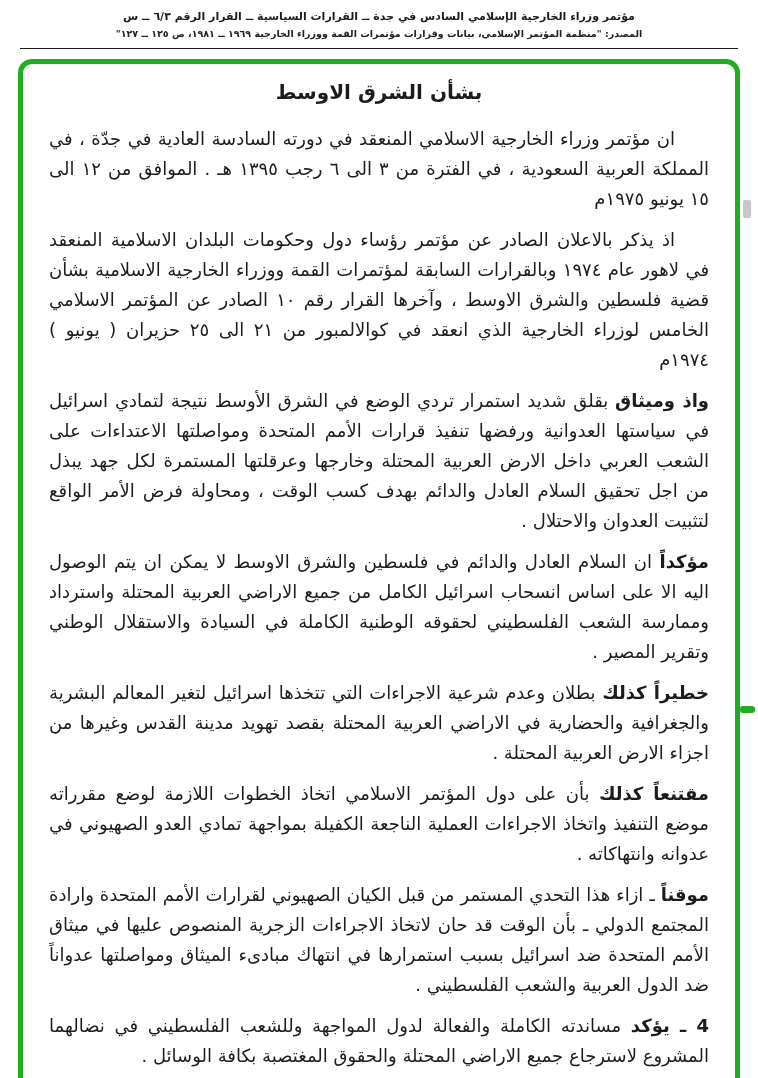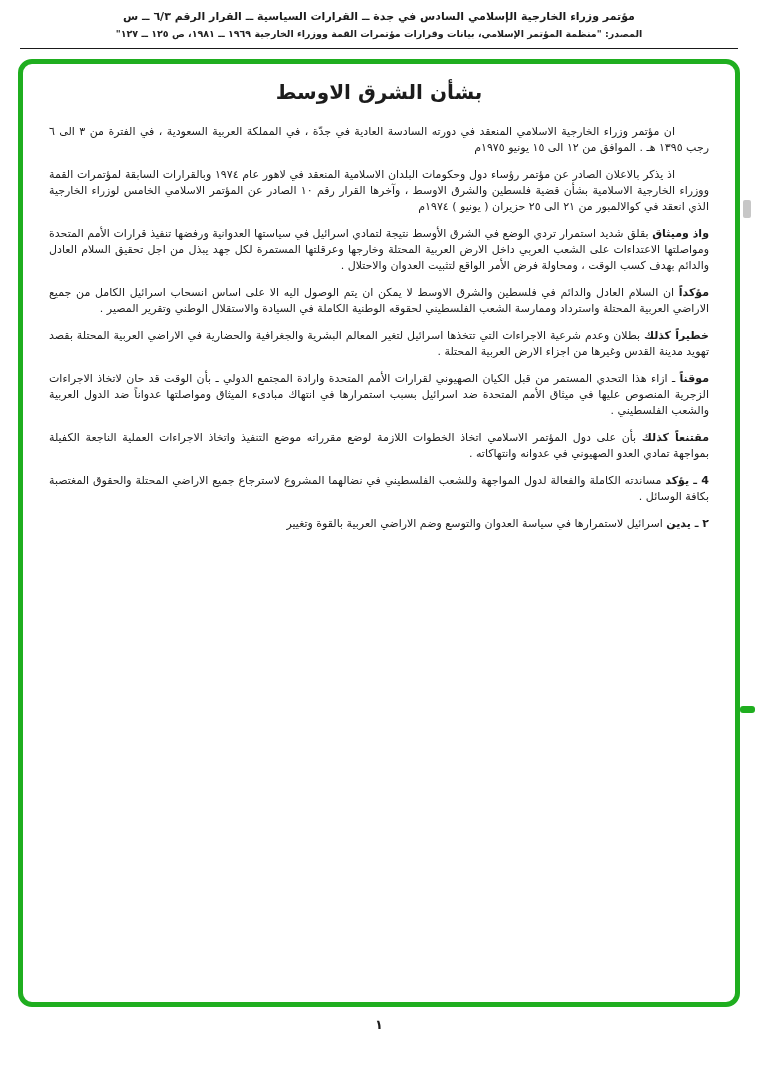--- a/index.html
+++ b/index.html
@@ -34,22 +34,22 @@
     text-align:center;
     margin:8px 0 16px 0;
   }
   .res-subtitle {
     font-size:20px;
     font-weight:bold;
     text-align:center;
     margin:0 0 20px 0;
   }
   .body-text p {
-    font-size:11px;
-    line-height:16px;
+    font-size:18px;
+    line-height:30px;
     text-align:justify;
     margin:0 0 11px 0;
   }
   .body-text p.indent { text-indent:34px; }
   .lead { font-weight:bold; }
   .page-number {
     text-align:center;
     font-weight:bold;
     font-size:13px;
     margin-top:10px;
@@ -83,22 +83,22 @@
 
   <div class="green-box" style="border-color: rgb(31, 174, 31);">
     <div class="res-subtitle">بشأن الشرق الاوسط</div>
 
     <div class="body-text">
       <p class="indent"><b class="lead"></b><span>ان مؤتمر وزراء الخارجية الاسلامي المنعقد في دورته السادسة العادية في جدّة ، في المملكة العربية السعودية ، في الفترة من ٣ الى ٦ رجب ١٣٩٥ هـ . الموافق من ١٢ الى ١٥ يونيو ١٩٧٥م</span></p>
       <p class="indent"><b class="lead"></b><span>اذ يذكر بالاعلان الصادر عن مؤتمر رؤساء دول وحكومات البلدان الاسلامية المنعقد في لاهور عام ١٩٧٤ وبالقرارات السابقة لمؤتمرات القمة ووزراء الخارجية الاسلامية بشأن قضية فلسطين والشرق الاوسط ، وآخرها القرار رقم ١٠ الصادر عن المؤتمر الاسلامي الخامس لوزراء الخارجية الذي انعقد في كوالالمبور من ٢١ الى ٢٥ حزيران ( يونيو ) ١٩٧٤م</span></p>
       <p><b class="lead">واذ وميثاق</b><span> بقلق شديد استمرار تردي الوضع في الشرق الأوسط نتيجة لتمادي اسرائيل في سياستها العدوانية ورفضها تنفيذ قرارات الأمم المتحدة ومواصلتها الاعتداءات على الشعب العربي داخل الارض العربية المحتلة وخارجها وعرقلتها المستمرة لكل جهد يبذل من اجل تحقيق السلام العادل والدائم بهدف كسب الوقت ، ومحاولة فرض الأمر الواقع لتثبيت العدوان والاحتلال .</span></p>
       <p><b class="lead">مؤكداً</b><span> ان السلام العادل والدائم في فلسطين والشرق الاوسط لا يمكن ان يتم الوصول اليه الا على اساس انسحاب اسرائيل الكامل من جميع الاراضي العربية المحتلة واسترداد وممارسة الشعب الفلسطيني لحقوقه الوطنية الكاملة في السيادة والاستقلال الوطني وتقرير المصير .</span></p>
       <p><b class="lead">خطيراً كذلك</b><span> بطلان وعدم شرعية الاجراءات التي تتخذها اسرائيل لتغير المعالم البشرية والجغرافية والحضارية في الاراضي العربية المحتلة بقصد تهويد مدينة القدس وغيرها من اجزاء الارض العربية المحتلة .</span></p>
+      <p><b class="lead">مقتنعاً كذلك</b><span> بأن على دول المؤتمر الاسلامي اتخاذ الخطوات اللازمة لوضع مقرراته موضع التنفيذ واتخاذ الاجراءات العملية الناجعة الكفيلة بمواجهة تمادي العدو الصهيوني في عدوانه وانتهاكاته .</span></p>
       <p><b class="lead">موقناً</b><span> ـ ازاء هذا التحدي المستمر من قبل الكيان الصهيوني لقرارات الأمم المتحدة وارادة المجتمع الدولي ـ بأن الوقت قد حان لاتخاذ الاجراءات الزجرية المنصوص عليها في ميثاق الأمم المتحدة ضد اسرائيل بسبب استمرارها في انتهاك مبادىء الميثاق ومواصلتها عدواناً ضد الدول العربية والشعب الفلسطيني .</span></p>
-      <p><b class="lead">مقتنعاً كذلك</b><span> بأن على دول المؤتمر الاسلامي اتخاذ الخطوات اللازمة لوضع مقرراته موضع التنفيذ واتخاذ الاجراءات العملية الناجعة الكفيلة بمواجهة تمادي العدو الصهيوني في عدوانه وانتهاكاته .</span></p>
       <p><b class="lead">4 ـ يؤكد</b><span> مساندته الكاملة والفعالة لدول المواجهة وللشعب الفلسطيني في نضالهما المشروع لاسترجاع جميع الاراضي المحتلة والحقوق المغتصبة بكافة الوسائل .</span></p>
       <p><b class="lead">٢ ـ يدين</b><span> اسرائيل لاستمرارها في سياسة العدوان والتوسع وضم الاراضي العربية بالقوة وتغيير</span></p>
     </div>
   </div>
 
   <div class="page-number">١</div>
 
   <div class="mark-gray"></div>
   <div class="mark-green" style="background: rgb(31, 174, 31);"></div>
 

